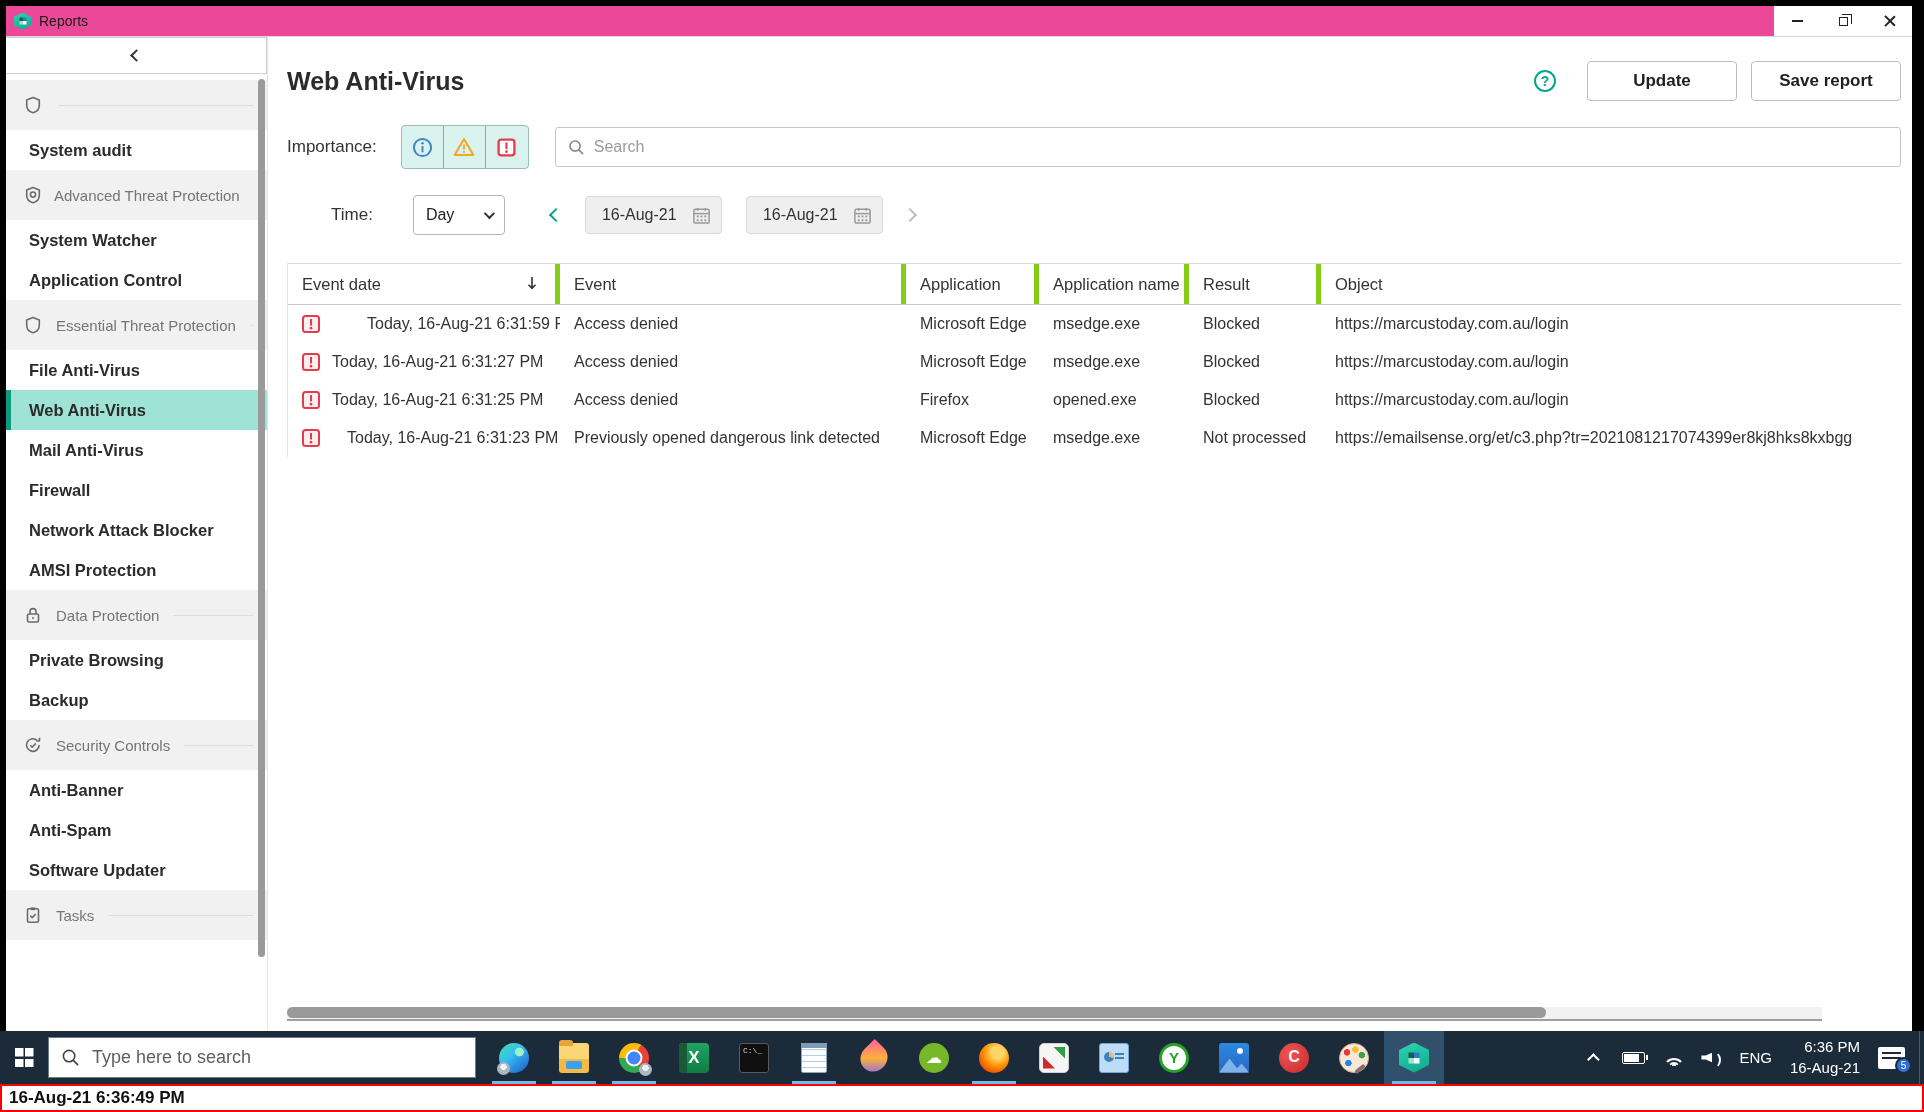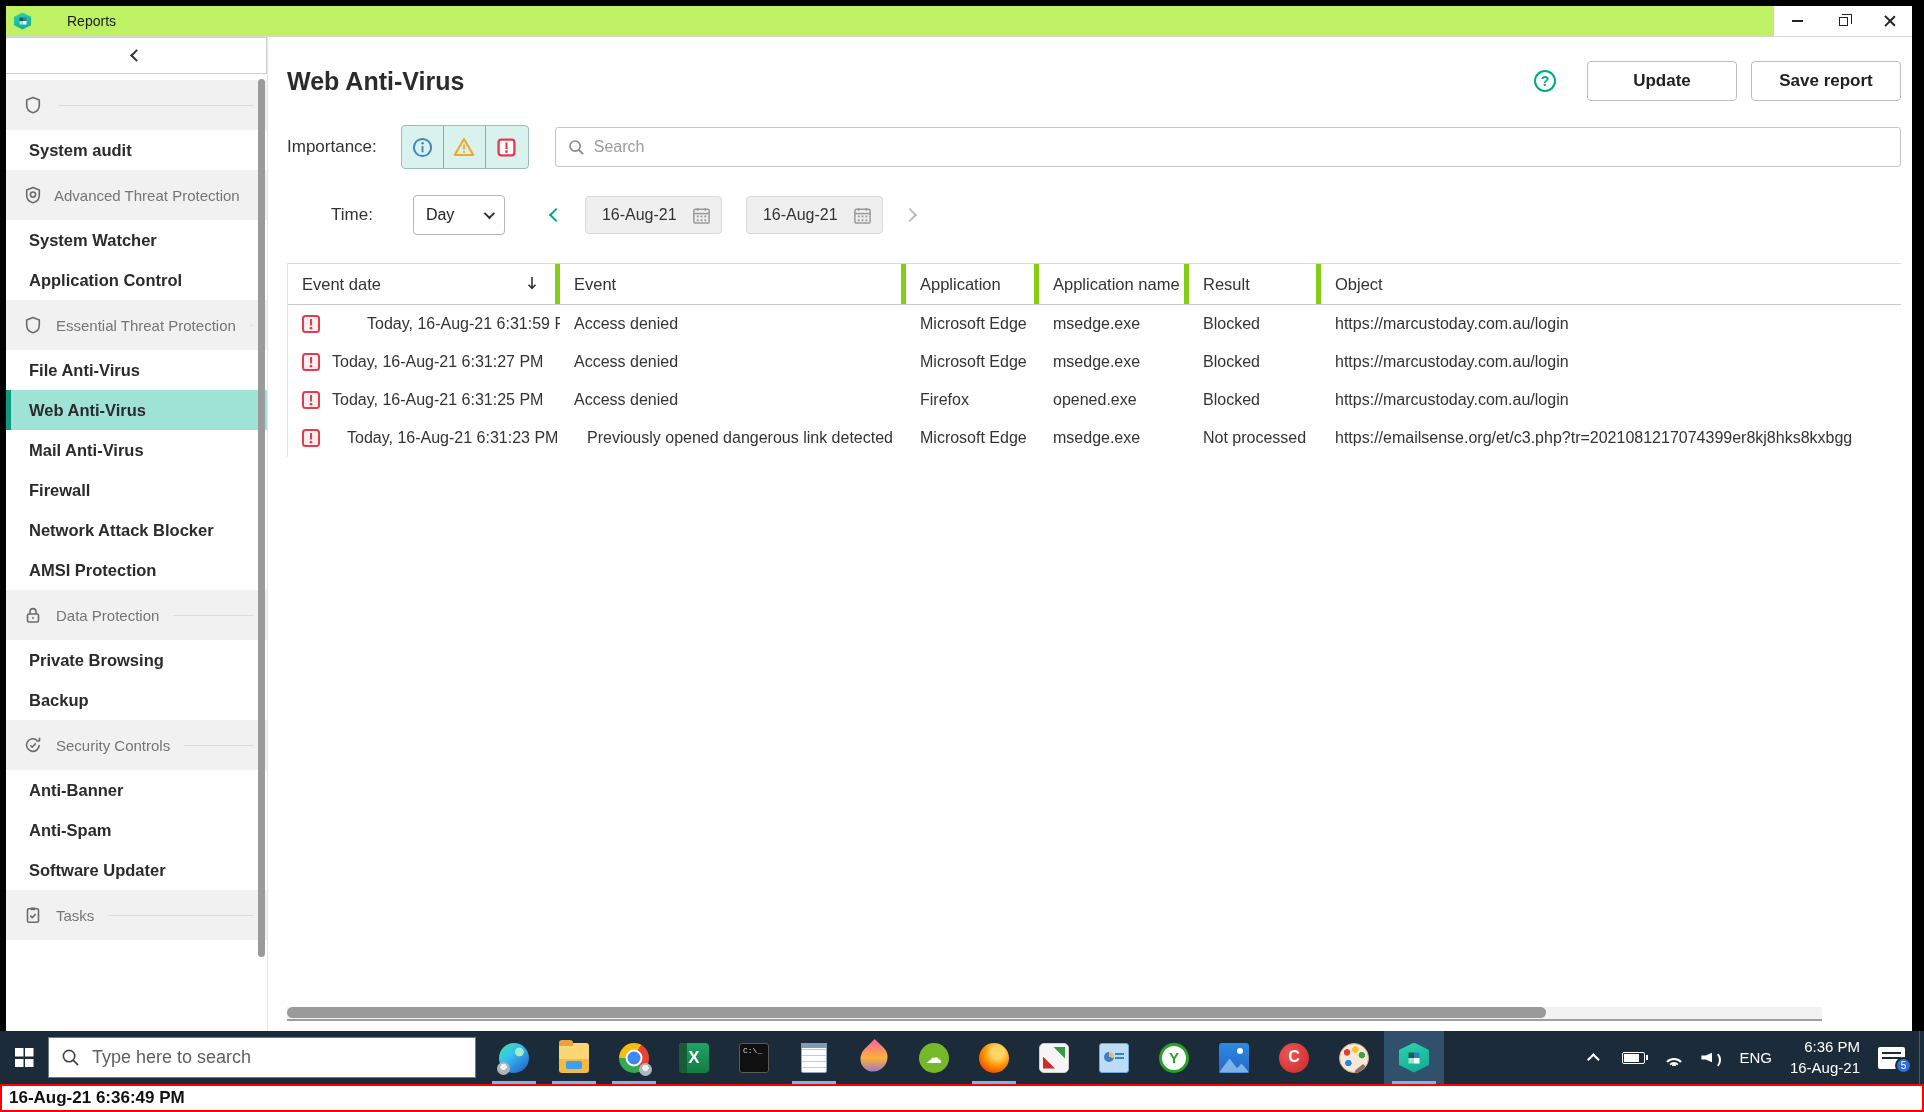--- a/index.html
+++ b/index.html
@@ -2,22 +2,22 @@
 <html><head>
 <meta charset="utf-8">
 <style>
   * { margin:0; padding:0; box-sizing:border-box; }
   html,body { width:1924px; height:1112px; background:#000; overflow:hidden;
               font-family:"Liberation Sans", sans-serif; }
 
   
   #window { position:absolute; left:6px; top:6px; width:1906px; height:1025px;
             background:#fff; display:flex; flex-direction:column; }
-  .titlebar { height:30px; background:#bef264; display:flex; align-items:center;
-              padding-left:8px; flex:0 0 auto;gap:28px; }
+  .titlebar { height:30px; background:#ec4899; display:flex; align-items:center;
+              padding-left:8px; flex:0 0 auto; }
   .titlebar .title { font-size:14px; color:#1a1a1a; margin-left:8px; }
   .win-controls { margin-left:auto; display:flex; height:100%; }
   .wc { width:46px; height:100%; background:#fff; border:none; display:flex;
         align-items:center; justify-content:center; cursor:pointer; }
   .glyph-min { width:11px; height:1.5px; background:#222; display:block; }
   .glyph-restore { width:9px; height:9px; border:1.2px solid #222; display:block; position:relative; }
   .glyph-restore:before { content:""; position:absolute; left:2px; top:-4px; width:9px; height:9px;
         border:1.2px solid #222; border-left:none; border-bottom:none; }
   .glyph-close { width:12px; height:12px; position:relative; display:block; }
   .glyph-close:before,.glyph-close:after { content:""; position:absolute; left:5.5px; top:-1px;
@@ -565,21 +565,21 @@
               <div class="t-cell" style="width: 272px; flex: 0 0 auto; gap: 15px;">
                 <span class="sev-ic">
                   <svg viewBox="0 0 18 18" width="18" height="18">
                     <rect x="1" y="1" width="16" height="16" rx="2.5" fill="#fdeef0" stroke="#e23c50" stroke-width="2"></rect>
                     <rect x="8" y="4" width="2" height="6.5" fill="#e23c50"></rect>
                     <circle cx="9" cy="13.2" r="1.35" fill="#e23c50"></circle>
                   </svg>
                 </span>
                 <span>Today, 16-Aug-21 6:31:23 PM</span>
               </div>
-              <div class="t-cell" style="width: 346px; flex: 0 0 auto; justify-content: center;">
+              <div class="t-cell" style="width: 346px; flex: 0 0 auto;">
                 <span>Previously opened dangerous link detected</span>
               </div>
               <div class="t-cell" style="width: 133px; flex: 0 0 auto;">
                 <span>Microsoft Edge</span>
               </div>
               <div class="t-cell" style="width: 150px; flex: 0 0 auto;">
                 <span>msedge.exe</span>
               </div>
               <div class="t-cell" style="width: 132px; flex: 0 0 auto;">
                 <span>Not processed</span>

